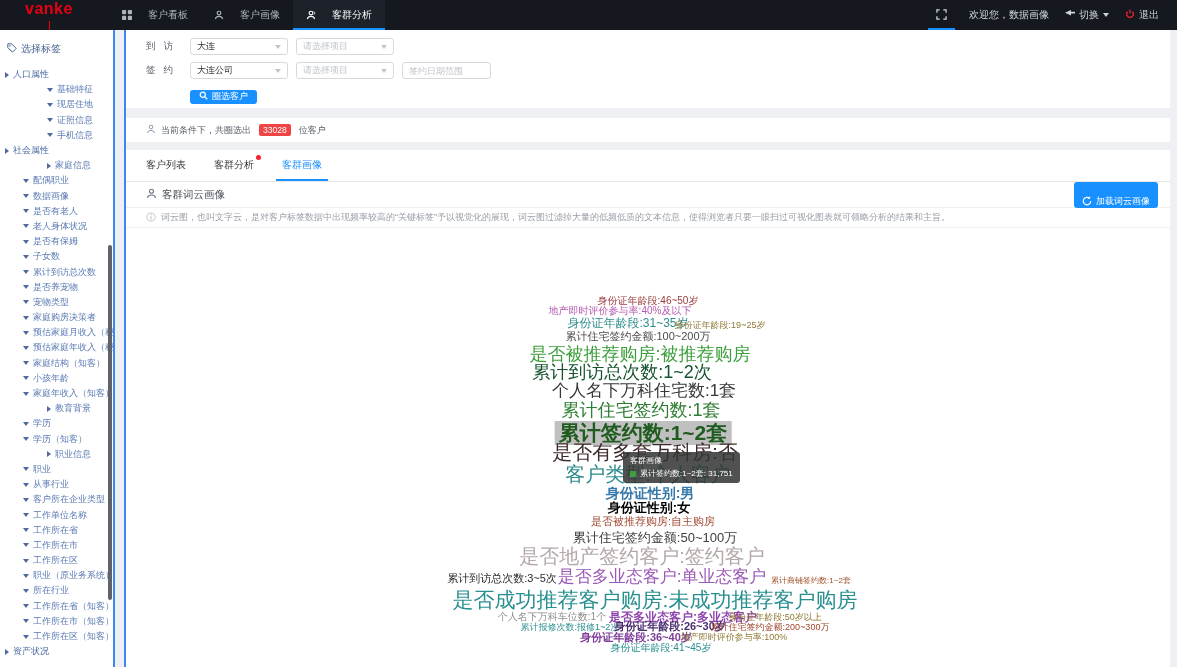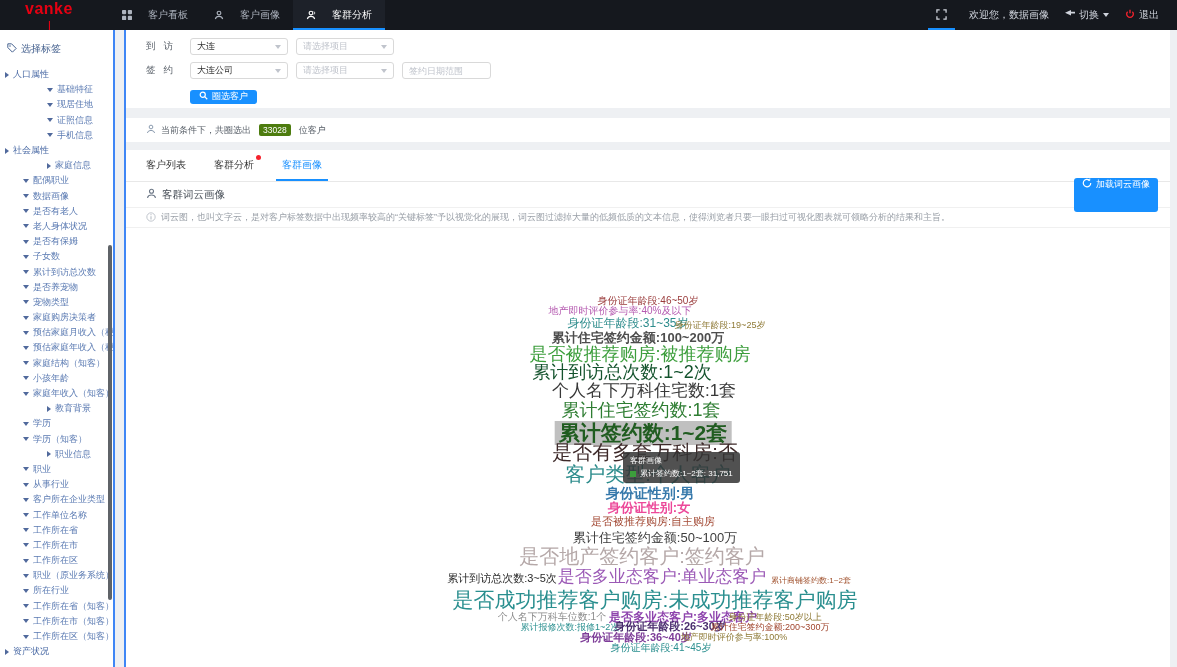--- a/index.html
+++ b/index.html
@@ -47,32 +47,32 @@
   .flabel { width:27px; margin-right:17px; font-size:9.5px; color:#596069; display:inline-flex; justify-content:space-between; }
   .select { width:98px; height:17px; border:1px solid #d9d9d9; border-radius:3px; background:#fff; display:flex; align-items:center; padding:0 6px; font-size:9px; color:#333; margin-right:8px; cursor:pointer; }
   .select .sel-text { flex:1; white-space:nowrap; overflow:hidden; }
   .select.placeholder .sel-text, input.dateinput::placeholder { color:#c0c4cc; }
   .select .caret { width:0; height:0; border-left:3.5px solid transparent; border-right:3.5px solid transparent; border-top:4px solid #c0c4cc; }
   input.dateinput { width:89px; height:17px; border:1px solid #d9d9d9; border-radius:3px; font-size:9px; padding:0 6px; color:#333; outline:none; }
   .btn-primary { display:inline-flex; align-items:center; gap:4px; height:14px; padding:0 9px; margin-left:44px; background:#1890ff; color:#fff; font-size:9px; border:none; border-radius:3px; cursor:pointer; }
 
   
   .result-card { height:24px; margin-top:10px; display:flex; align-items:center; gap:5px; padding-left:20px; font-size:9px; color:#596069; }
-  .badge { background:#4d7c0f; color:#fff; font-size:8.5px; padding:1px 4px; border-radius:2px; margin:0 3px; }
+  .badge { background:#ef4444; color:#fff; font-size:8.5px; padding:1px 4px; border-radius:2px; margin:0 3px; }
 
   
   .main-card { margin-top:8px; flex:1; display:flex; flex-direction:column; }
   .ctabs { display:flex; gap:28px; padding:0 0 0 20px; border-bottom:1px solid #e8e8e8; height:32px; align-items:flex-end; }
   .ctab { position:relative; font-size:10px; color:#333; padding-bottom:9px; cursor:pointer; }
   .ctab.active { color:#1890ff; }
   .ctab.active::after { content:""; position:absolute; left:-6px; right:-6px; bottom:0; height:2px; background:#1890ff; }
   .ctab .reddot { position:absolute; top:-3px; right:-7px; width:5px; height:5px; border-radius:50%; background:#f5222d; }
   .panel-head { height:26px; display:flex; align-items:center; padding:0 12px 0 20px; border-bottom:1px solid #f0f0f0; }
   .panel-title { display:flex; align-items:center; gap:5px; font-size:10.5px; font-weight:normal; color:#454c55; }
-  .btn-load { margin-left:auto; display:inline-flex; align-items:flex-start; gap:4px; height:34px; padding:0 8px; background:#1890ff; color:#fff; font-size:9px; border:none; border-radius:3px; cursor:pointer; }
+  .btn-load { margin-left:auto; display:inline-flex; align-items:flex-end; gap:4px; height:26px; padding:0 8px; background:#1890ff; color:#fff; font-size:9px; border:none; border-radius:3px; cursor:pointer; }
   .desc-row { height:20px; display:flex; align-items:center; gap:5px; padding-left:20px; font-size:9px; color:#9aa0a8; border-bottom:1px solid #f0f0f0; white-space:nowrap; overflow:hidden; }
 
   
   .cloud { position:relative; flex:1; overflow:hidden; }
   .word { position:absolute; transform:translateX(-50%); white-space:nowrap; line-height:1.05; cursor:pointer; }
   .word.hl { background:rgba(130,130,130,0.5); padding:1px 4px; }
   .word.b { font-weight:bold; }
   .tooltip { position:absolute; left:497px; top:224px; background:rgba(50,50,50,0.85); border-radius:3px; padding:3px 7px 4px 7px; color:#fff; z-index:5; pointer-events:none; }
   .tooltip .tt-title { font-size:8px; margin-bottom:2px; }
   .tooltip .tt-row { display:flex; align-items:center; gap:4px; font-size:8px; white-space:nowrap; }
@@ -423,30 +423,30 @@
             <div class="tt-title">客群画像</div>
             <div class="tt-row">
               <span class="tt-marker"></span>
               <span><span>累计签约数:1~2套</span><span>:</span> <span>31,751</span></span>
             </div>
           </div>
         <span class="word" style="left: 522px; top: 68px; font-size: 10px; color: rgb(154, 59, 59);">身份证年龄段:46~50岁</span>
             <span class="word" style="left: 494px; top: 78px; font-size: 10px; color: rgb(181, 90, 176);">地产即时评价参与率:40%及以下</span>
             <span class="word" style="left: 502px; top: 89px; font-size: 12px; color: rgb(45, 140, 140);">身份证年龄段:31~35岁</span>
             <span class="word" style="left: 594px; top: 93px; font-size: 9px; color: rgb(143, 122, 54);">身份证年龄段:19~25岁</span>
-            <span class="word" style="left: 512px; top: 103px; font-size: 13px; color: rgb(77, 77, 77); font-weight: bold;">累计住宅签约金额:100~200万</span>
+            <span class="word" style="left: 512px; top: 103px; font-size: 11px; color: rgb(77, 77, 77);">累计住宅签约金额:100~200万</span>
             <span class="word" style="left: 514px; top: 117px; font-size: 18px; color: rgb(60, 158, 60);">是否被推荐购房:被推荐购房</span>
             <span class="word" style="left: 496px; top: 135px; font-size: 18px; color: #14532d;">累计到访总次数:1~2次</span>
             <span class="word" style="left: 518px; top: 154px; font-size: 17px; color: rgb(56, 56, 56);">个人名下万科住宅数:1套</span>
             <span class="word" style="left: 515px; top: 173px; font-size: 18px; color: rgb(46, 125, 50);">累计住宅签约数:1套</span>
             <span class="word hl b" style="left: 517px; top: 193px; font-size: 21px; color: rgb(32, 92, 32);">累计签约数:1~2套</span>
             <span class="word" style="left: 519px; top: 214px; font-size: 20px; color: rgb(62, 42, 42);">是否有多套万科房:否</span>
             <span class="word" style="left: 522px; top: 236px; font-size: 20px; color: rgb(45, 140, 140);">客户类型:个人客户</span>
             <span class="word b" style="left: 524px; top: 258px; font-size: 14px; color: rgb(55, 121, 171);">身份证性别:男</span>
-            <span class="word b" style="left: 523px; top: 273px; font-size: 13px; color: #ec4899;">身份证性别:女</span>
+            <span class="word b" style="left: 523px; top: 273px; font-size: 13px; color: #000000;">身份证性别:女</span>
             <span class="word" style="left: 527px; top: 288px; font-size: 11px; color: rgb(163, 74, 53);">是否被推荐购房:自主购房</span>
             <span class="word" style="left: 529px; top: 303px; font-size: 13px; color: rgb(61, 61, 61);">累计住宅签约金额:50~100万</span>
             <span class="word" style="left: 516px; top: 318px; font-size: 20px; color: rgb(181, 168, 168);">是否地产签约客户:签约客户</span>
             <span class="word" style="left: 376px; top: 345px; font-size: 11px; color: rgb(43, 43, 43);">累计到访总次数:3~5次</span>
             <span class="word" style="left: 536px; top: 340px; font-size: 17px; color: rgb(155, 89, 182);">是否多业态客户:单业态客户</span>
             <span class="word" style="left: 685px; top: 349px; font-size: 8px; color: rgb(160, 81, 45);">累计商铺签约数:1~2套</span>
             <span class="word" style="left: 529px; top: 361px; font-size: 21px; color: rgb(42, 143, 143);">是否成功推荐客户购房:未成功推荐客户购房</span>
             <span class="word" style="left: 426px; top: 384px; font-size: 10px; color: rgb(140, 140, 140);">个人名下万科车位数:1个</span>
             <span class="word b" style="left: 542px; top: 383px; font-size: 12px; color: rgb(142, 68, 173); margin-left: 15px;">是否多业态客户:多业态客户</span>
             <span class="word" style="left: 649px; top: 385px; font-size: 9px; color: rgb(143, 122, 54);">身份证年龄段:50岁以上</span>

